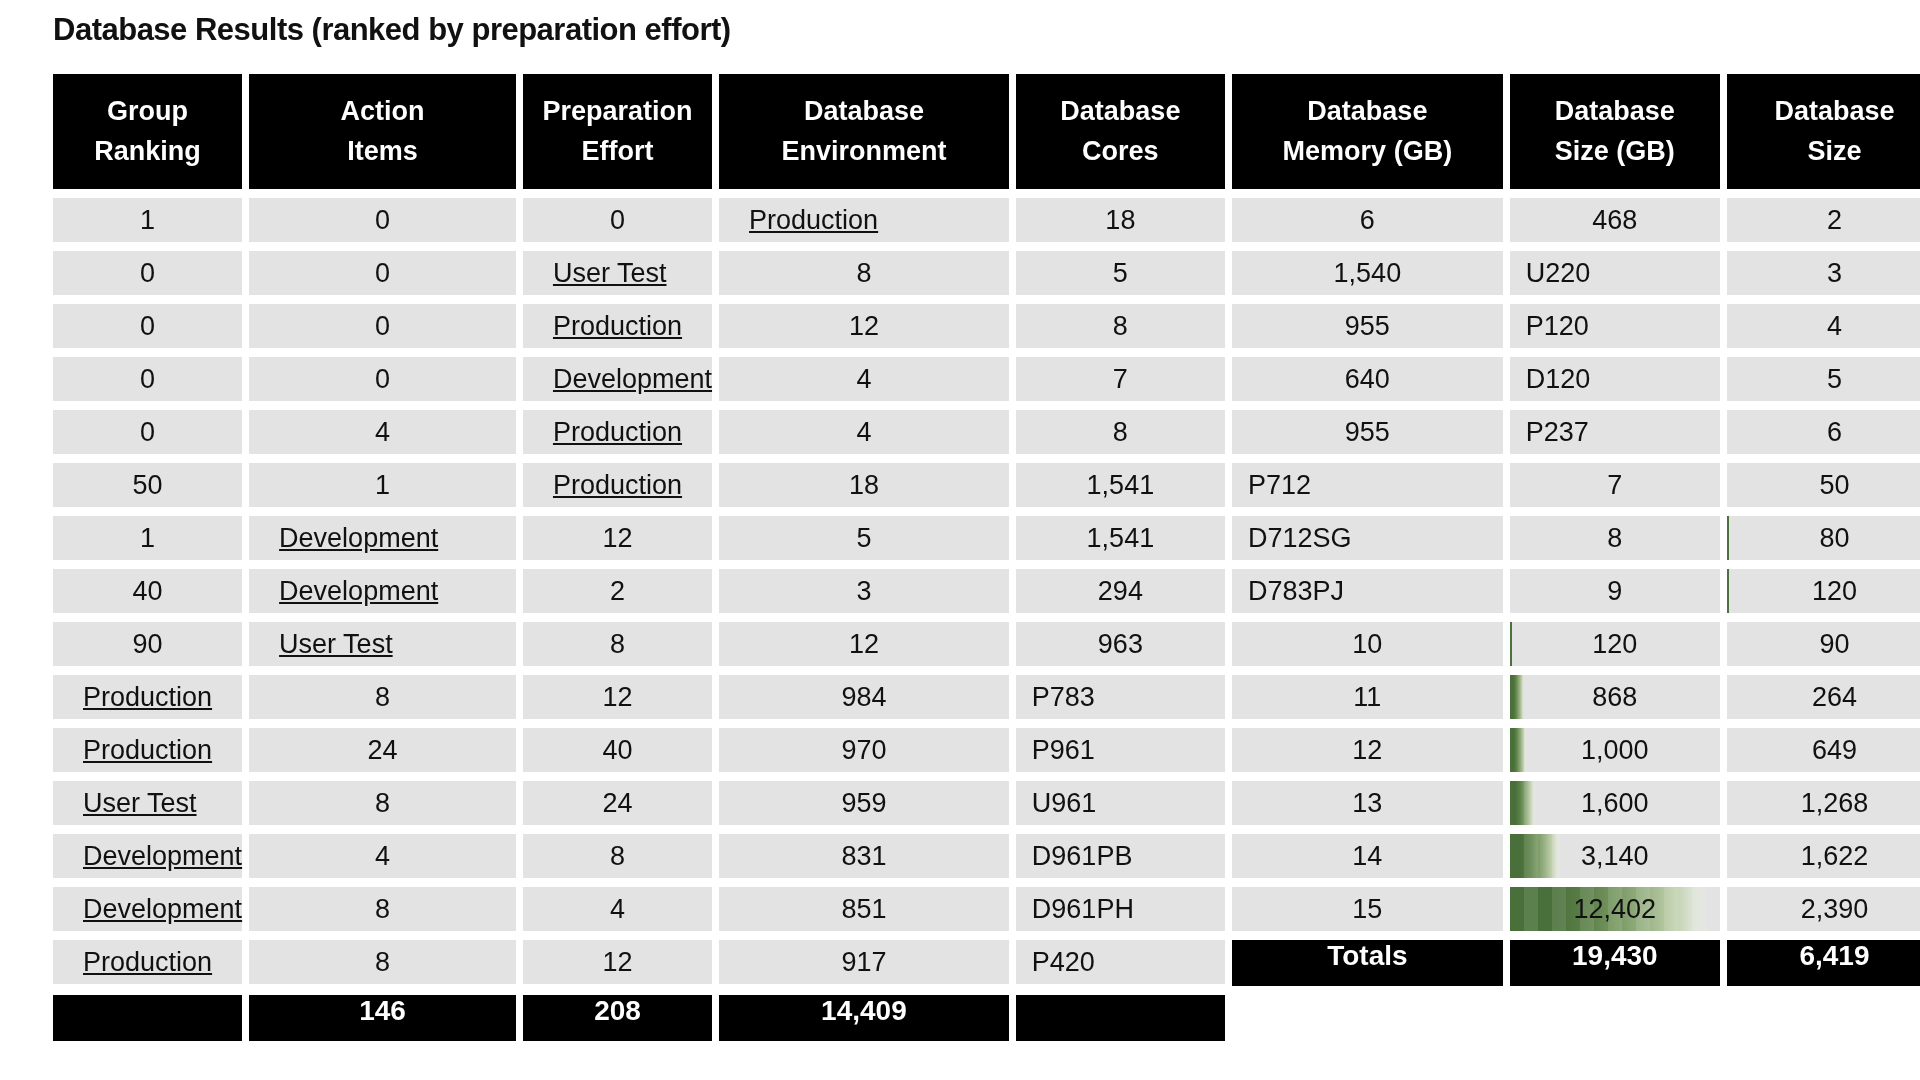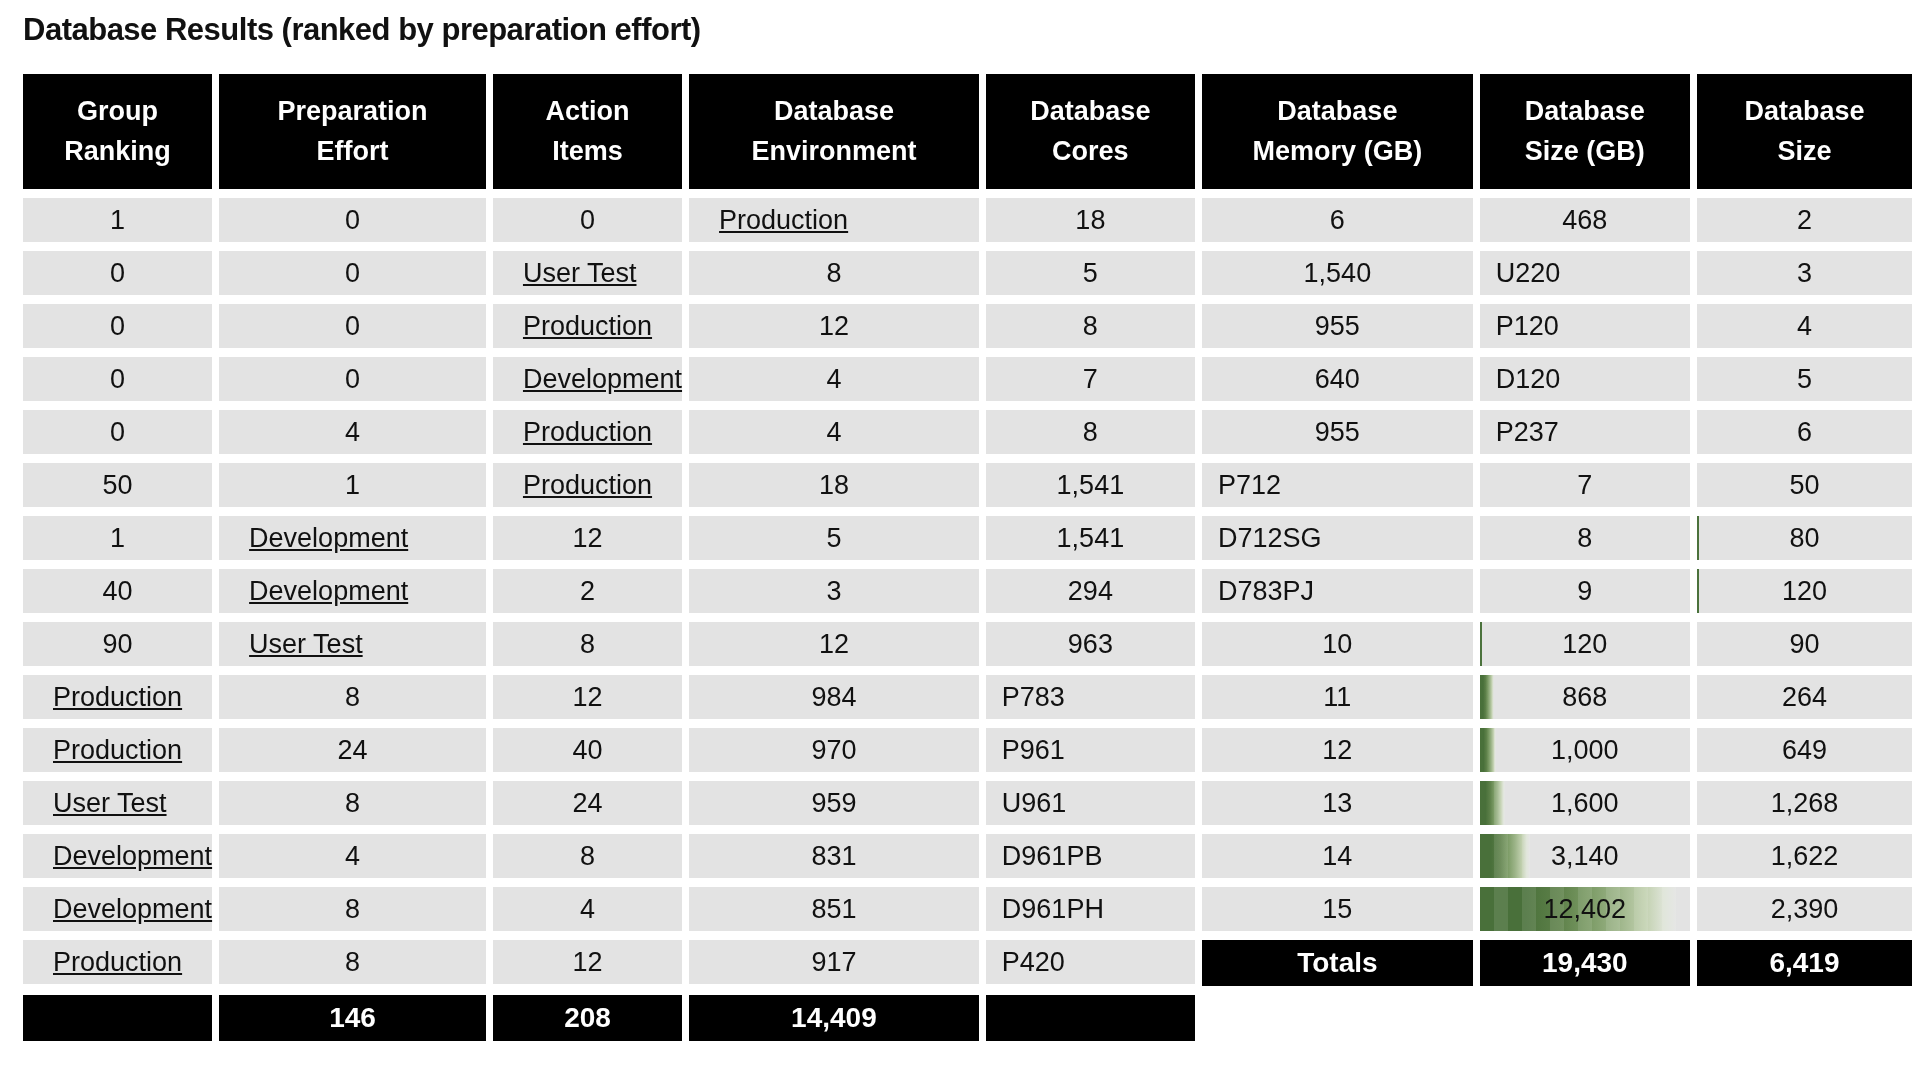--- a/index.html
+++ b/index.html
@@ -3,21 +3,21 @@
 <meta charset="utf-8">
 <style>
   * { box-sizing: border-box; margin: 0; padding: 0; }
   html, body {
     width: 1920px; height: 1080px;
     background: #ffffff;
     font-family: "Liberation Sans", sans-serif;
     color: #111111;
     overflow: hidden;
   }
-  .page { padding: 8px 8px 0 23px; }
+  .page { padding: 8px 8px 0 10px; margin-left: 43px; }
   .title {
     font-size: 31px;
     font-weight: 700;
     letter-spacing: -0.5px;
     color: #111111;
     margin: 4px 0 26px 0;
   }
   .grid {
     display: grid;
     grid-template-columns: 187fr 268fr 187fr 291fr 210fr 272fr 211fr 216fr;
@@ -64,43 +64,43 @@
         rgba(255,255,255,0.10) 14px 28px),
       linear-gradient(to right,
         #49703a 0%, #49703a 22%, #5d8049 40%, #7a9a64 55%,
         #9cb488 70%, #c2d1b0 84%, #dde3d6 93%, rgba(227,227,227,0) 100%);
   }
   .tcell {
     background: #000000;
     color: #ffffff;
     height: 46px;
     display: flex;
-    align-items: center;
+    align-items: flex-start;
     justify-content: center;
     font-weight: 700;
     font-size: 28px;
   }
 </style>
 </head>
 <body>
 
 <div class="page">
   <h1 class="title">Database Results (ranked by preparation effort)</h1>
   <div class="grid">
       <div class="hcell">
         <span>Group</span>
         <span>Ranking</span>
       </div>
       <div class="hcell">
+        <span>Action</span>
+        <span>Items</span>
+      </div>
+      <div class="hcell">
         <span>Preparation</span>
         <span>Effort</span>
-      </div>
-      <div class="hcell">
-        <span>Action</span>
-        <span>Items</span>
       </div>
       <div class="hcell">
         <span>Database</span>
         <span>Environment</span>
       </div>
       <div class="hcell">
         <span>Database</span>
         <span>Cores</span>
       </div>
       <div class="hcell">

